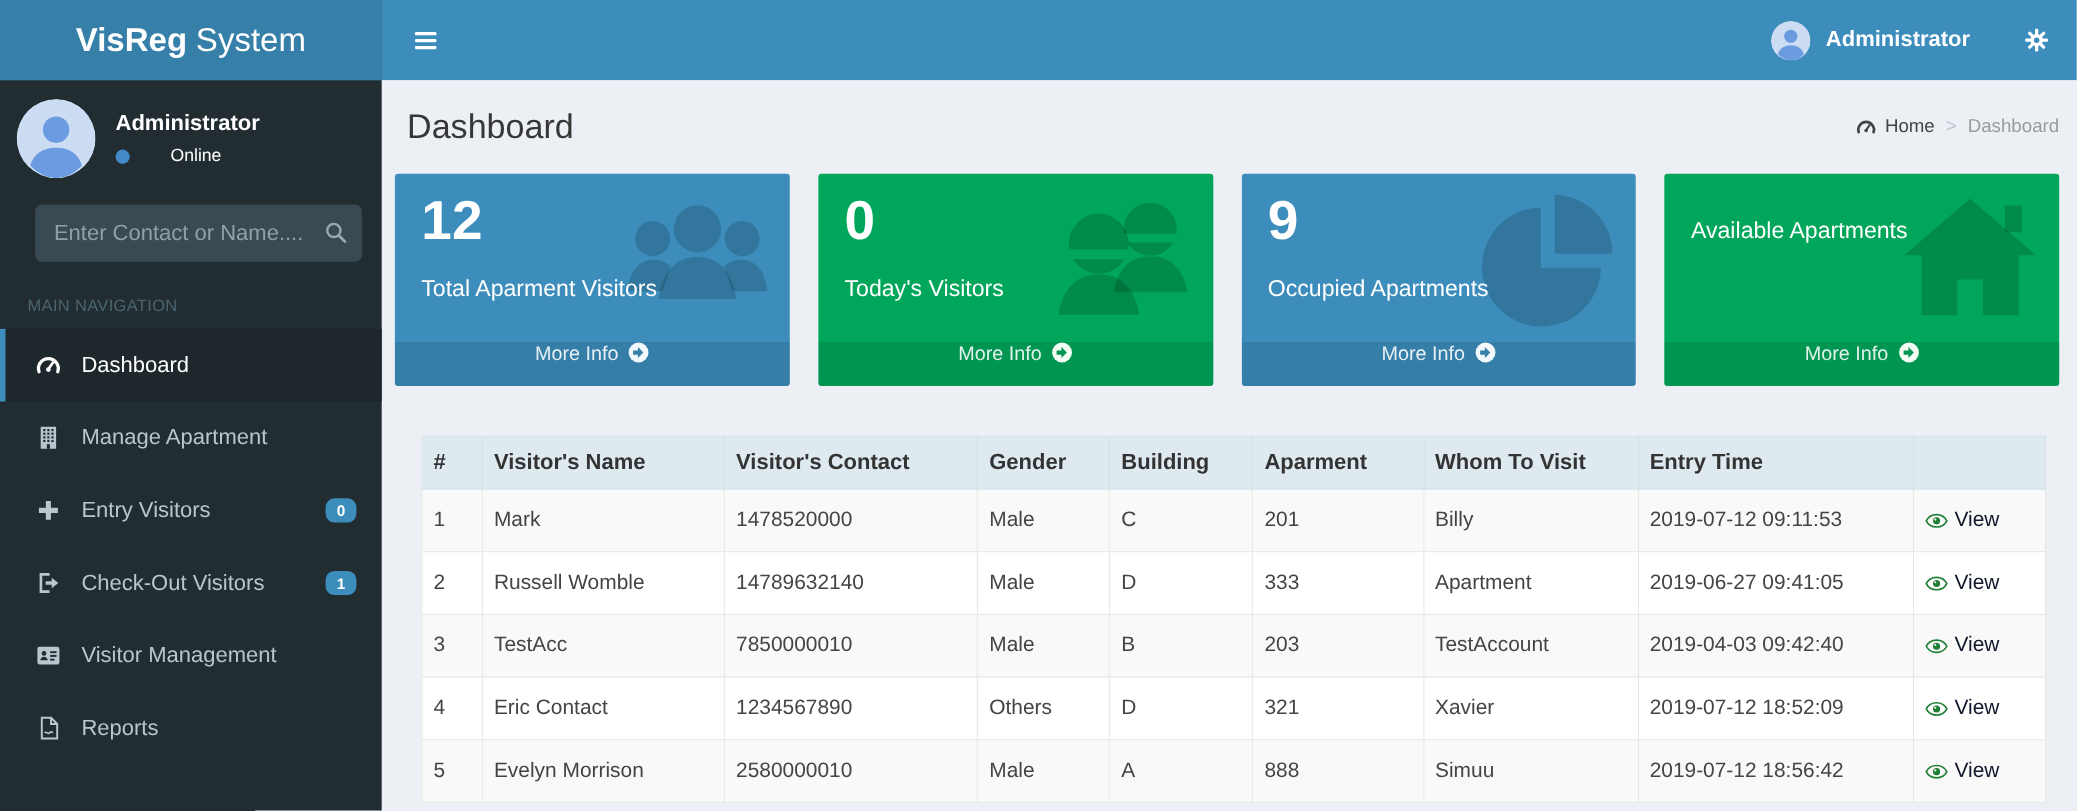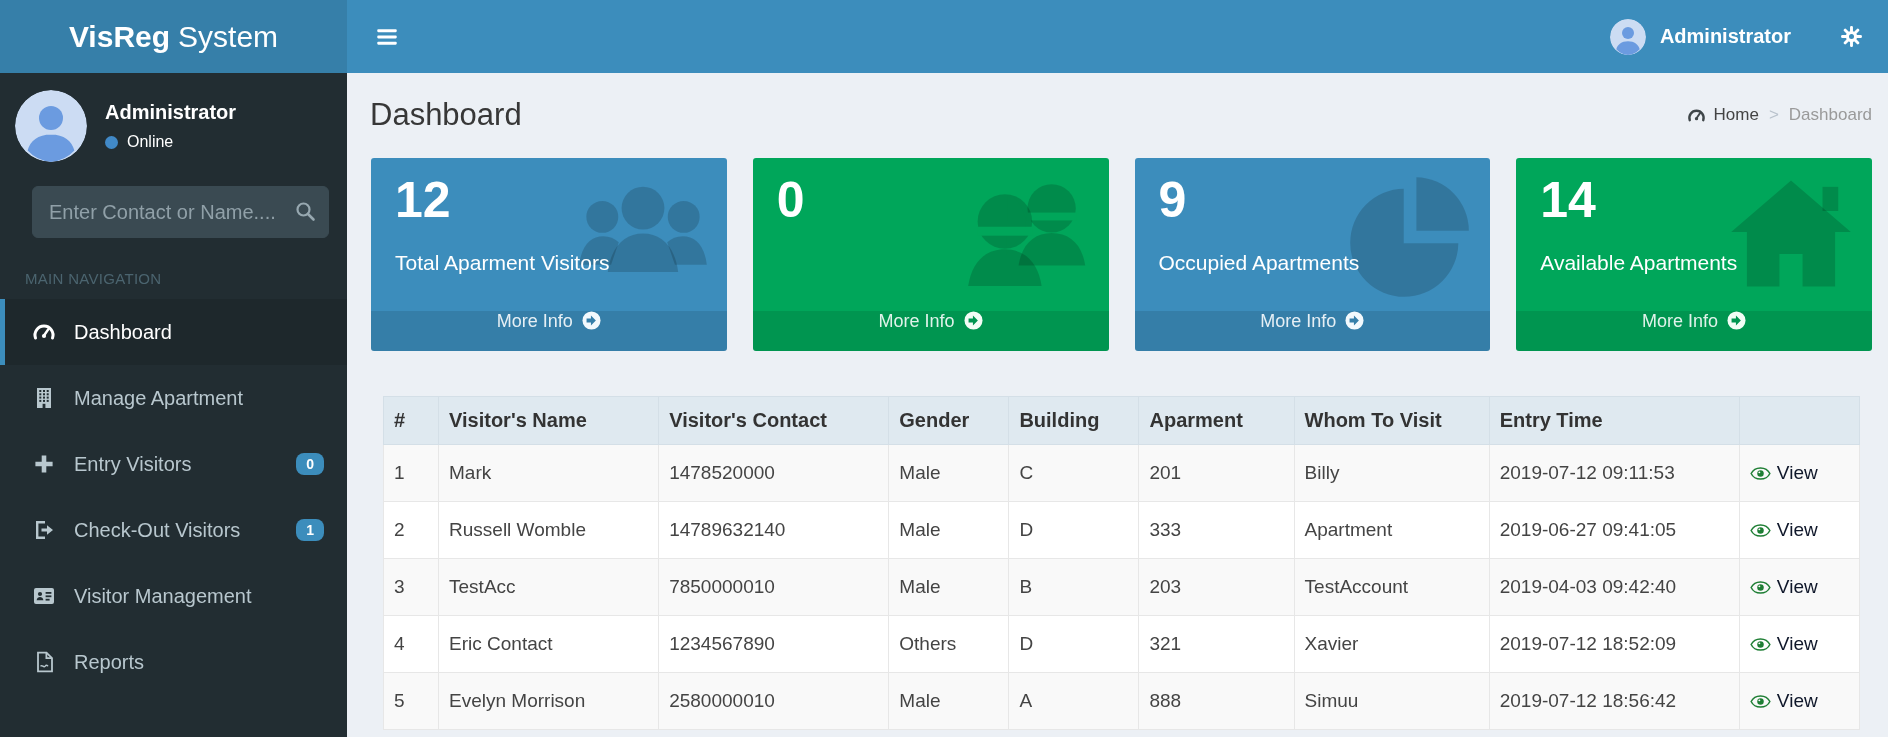--- a/index.html
+++ b/index.html
@@ -16,21 +16,21 @@
     height:73px; background:#367fa9; color:#ffffff; display:flex; align-items:center; justify-content:center;
     font-size:30px; cursor:pointer;
   }
   .logo .b { font-weight:700; }
   .logo .l { font-weight:300; margin-left:8px; }
 
   .user-panel { display:flex; align-items:center; padding:17px 14px 14px 15px; }
   .user-panel .avatar { width:72px; height:72px; border-radius:50%; overflow:hidden; flex:0 0 72px; }
   .user-panel .meta { margin-left:18px; color:#fff; }
   .user-panel .uname { font-weight:700; font-size:20px; margin-bottom:9px; }
-  .status-row { display:flex; align-items:center; cursor:pointer; }
+  .status-row { display:flex; align-items:center; cursor:pointer;gap:28px; }
   .status-dot { width:13px; height:13px; border-radius:50%; background:#4189c7; margin-right:9px; }
   .status-label { font-size:16px; color:#fff; }
 
   .search-wrap { position:relative; margin:10px 18px 6px 32px; }
   .search-input {
     width:100%; height:52px; background:#3a4a52; border:1px solid #3a4a52; border-radius:6px;
     color:#ccc; font-size:20px; padding:0 48px 0 16px; outline:none;
     font-family:"Liberation Sans","DejaVu Sans",sans-serif;
   }
   .search-input::placeholder { color:#90a0a8; opacity:1; }
@@ -63,21 +63,21 @@
   .content { position:absolute; left:347px; top:73px; right:0; bottom:0; background:#ecf0f5; overflow:hidden; }
   .content-header { display:flex; align-items:center; justify-content:space-between; padding:24px 16px 25px 23px; }
   .page-title { font-size:31px; font-weight:400; color:#373737; }
   .breadcrumb { display:flex; align-items:center; font-size:17px; }
   .crumb-home { display:flex; align-items:center; color:#444; cursor:pointer; }
   .crumb-home span { margin-left:8px; }
   .crumb-sep { color:#b9c2cc; margin:0 10px; }
   .crumb-current { color:#9a9a9a; }
 
   
-  .boxes { display:flex; gap:26px; margin:0 16px 0 24px; }
+  .boxes { display:flex; gap:26px; margin:0 16px 0 12px; }
   .small-box { flex:1; border-radius:3px; color:#fff; position:relative; cursor:default; }
   .box-blue { background:#3c8dbc; }
   .box-green { background:#00a65a; }
   .box-body { height:153px; padding:16px 0 0 24px; position:relative; overflow:hidden; border-radius:3px 3px 0 0; }
   .box-value { font-size:50px; font-weight:700; line-height:1.05; position:relative; z-index:1; }
   .box-label { font-size:21px; margin-top:24px; position:relative; z-index:1; }
   .box-icon { position:absolute; right:18px; top:16px; color:rgba(0,0,0,0.16); }
   .box-footer {
     height:40px; background:rgba(0,0,0,0.1); border-radius:0 0 3px 3px; cursor:pointer;
     display:flex; align-items:flex-start; justify-content:center; gap:9px;
@@ -301,20 +301,21 @@
         <svg viewBox="0 0 20 20" width="19" height="19">
           <circle cx="10" cy="10" r="9.5" fill="#f2f9fd"></circle>
           <path class="arrow-glyph" d="M9.4 4.8l5.2 5.2-5.2 5.2v-3.2H4.8V8h4.6z"></path>
         </svg>
       </div>
     </div>
 
     <div class="small-box box-green">
       <div class="box-body">
         <div class="box-value">0</div>
+        <div class="box-label">Today's Visitors</div>
         <span class="box-icon">
           <svg viewBox="0 0 24 22" width="126" height="116">
             <g fill="currentColor">
               <circle cx="16.5" cy="6.5" r="4.6"></circle>
               <path d="M10.2 17.4c.6-4 2.9-6.2 6.3-6.2 3.5 0 5.8 2.2 6.4 6.2z"></path>
             </g>
             <rect x="11.8" y="7.3" width="9.4" height="1.5" fill="#00a65a"></rect>
             <path d="M7.9 15.4a7.3 7.3 0 0 1 3.4-3.6 7.5 7.5 0 0 0-3.2-8.4z" fill="#00a65a"></path>
             <g fill="currentColor">
               <circle cx="7.6" cy="9" r="5.2"></circle>
@@ -348,21 +349,20 @@
         <span>More Info</span>
         <svg viewBox="0 0 20 20" width="19" height="19">
           <circle cx="10" cy="10" r="9.5" fill="#f2f9fd"></circle>
           <path class="arrow-glyph" d="M9.4 4.8l5.2 5.2-5.2 5.2v-3.2H4.8V8h4.6z"></path>
         </svg>
       </div>
     </div>
 
     <div class="small-box box-green">
       <div class="box-body">
-        <div class="box-value">14</div>
         <div class="box-label">Available Apartments</div>
         <span class="box-icon">
           <svg viewBox="0 0 24 22" width="126" height="116">
             <path d="M12 1.2L23.4 11h-3v10.4h-6.2v-6.2h-4.4v6.2H3.6V11h-3z" fill="currentColor"></path>
             <rect x="18" y="2.4" width="3" height="4.6" fill="currentColor"></rect>
           </svg>
         </span>
       </div>
       <div class="box-footer">
         <span>More Info</span>

